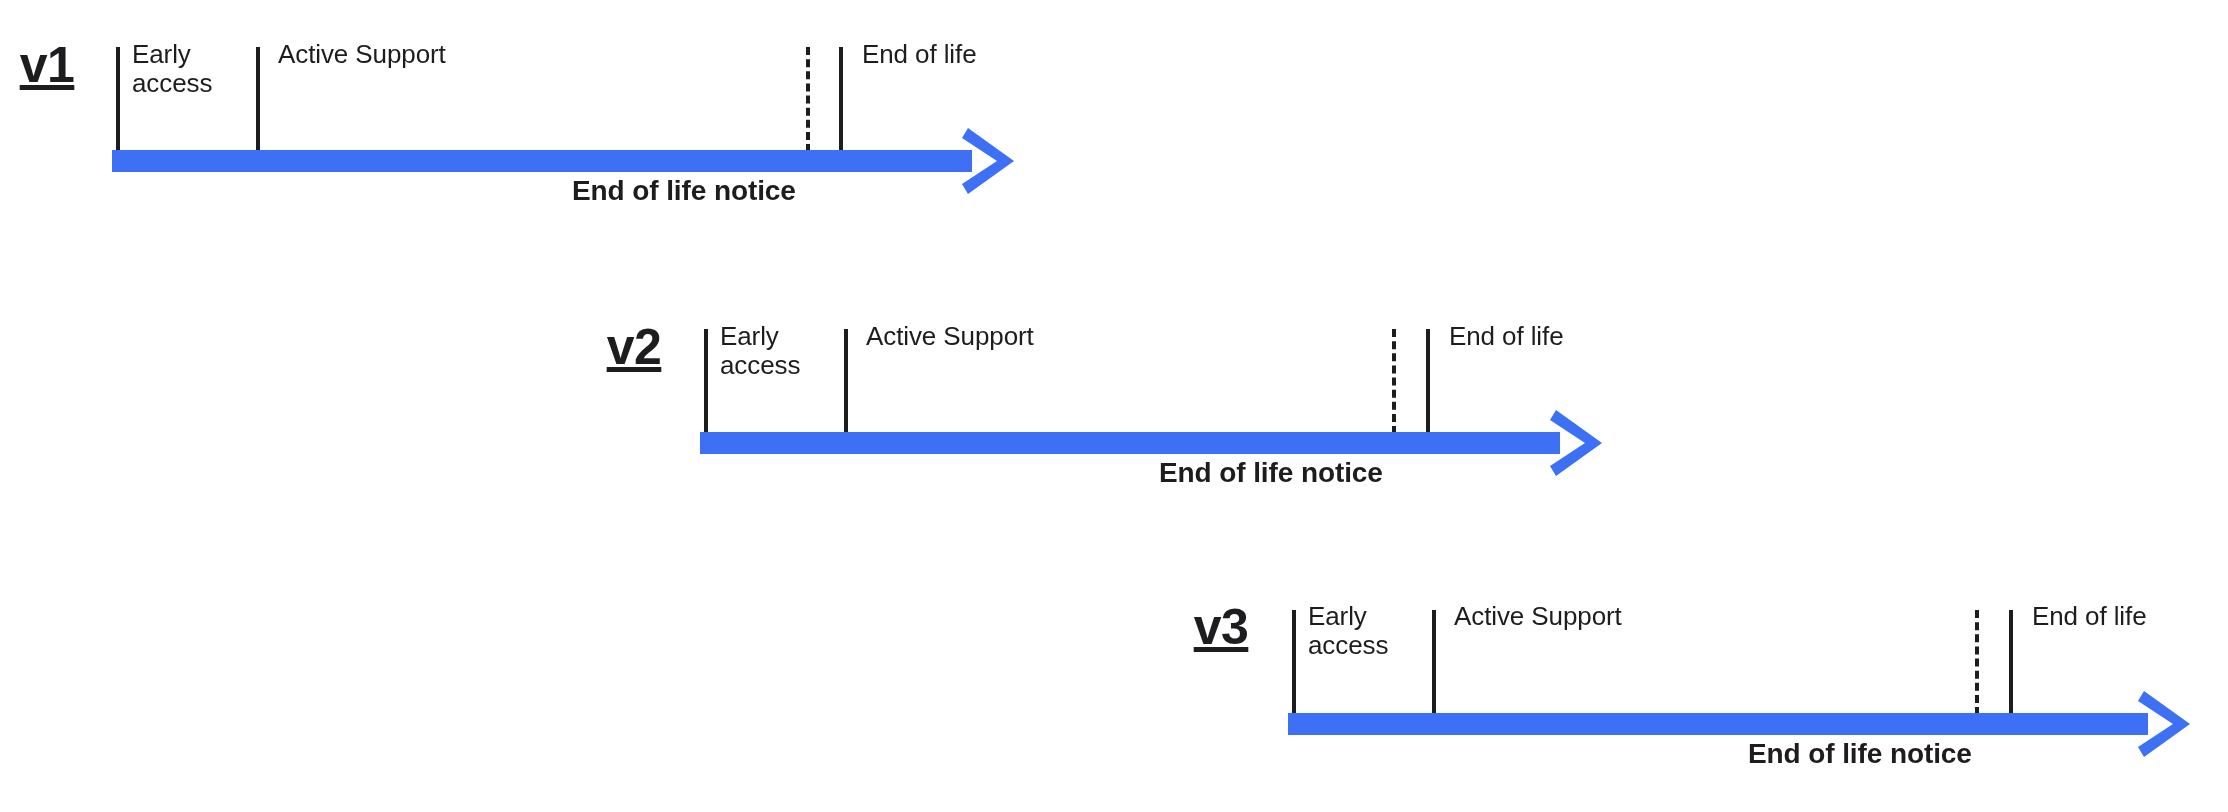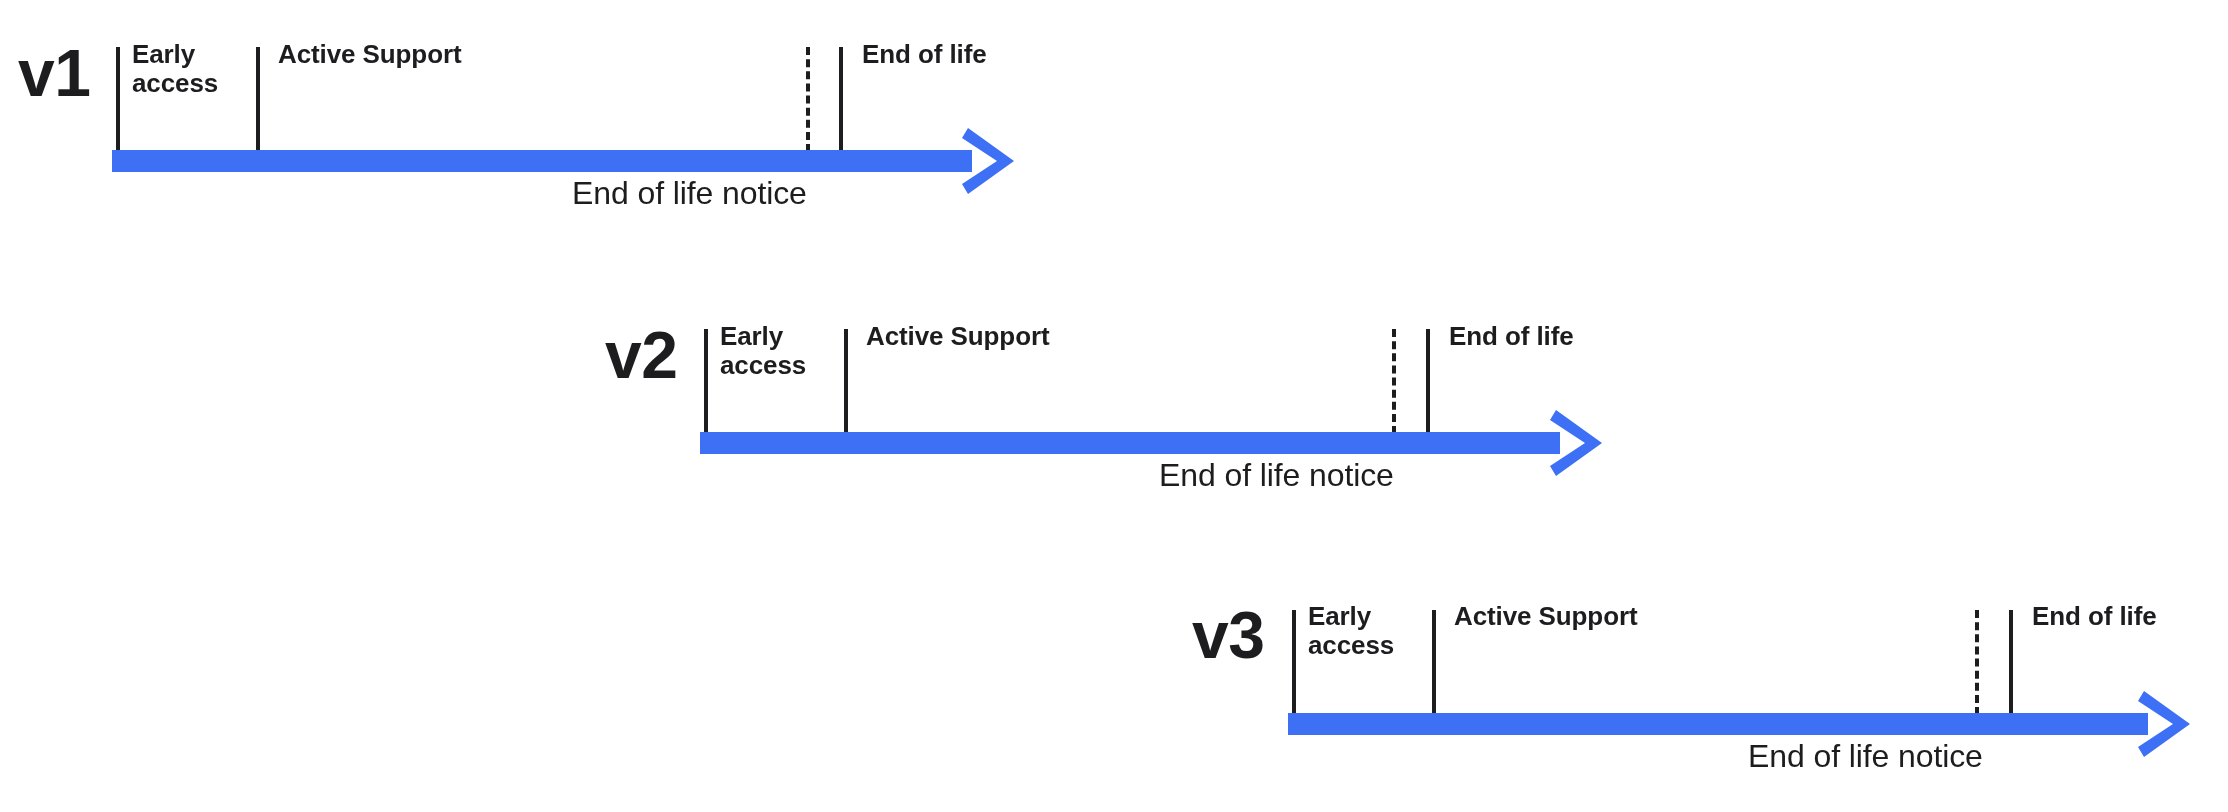--- a/index.html
+++ b/index.html
@@ -19,27 +19,28 @@
     height: 812px;
     overflow: hidden;
     background: #ffffff;
   }
   .track {
     position: absolute;
   }
   
   .version-label {
     position: absolute;
-    font-size: 66px;
+    font-size: 50px;
     font-weight: 700;
     color: #1d1d1f;
     letter-spacing: -0.5px;
     line-height: 1;
     white-space: nowrap;
-    text-align: right;
+    text-align: center;
+    text-decoration: underline;
   }
   
   .boundary {
     position: absolute;
     width: 4px;
     background: #1d1d1f;
   }
   
   .boundary-dashed {
     position: absolute;
@@ -52,30 +53,30 @@
     background: #3d70f5;
   }
   .arrow-head {
     position: absolute;
   }
   .arrow-head svg { display: block; }
   
   .phase-label {
     position: absolute;
     font-size: 26px;
-    font-weight: 700;
+    font-weight: 400;
     color: #1d1d1f;
     line-height: 1.12;
     white-space: pre-line;
     letter-spacing: -0.1px;
   }
   .notice-label {
     position: absolute;
-    font-size: 32px;
-    font-weight: 400;
+    font-size: 28px;
+    font-weight: 700;
     color: #1d1d1f;
     line-height: 1.1;
     white-space: nowrap;
     letter-spacing: -0.1px;
   }
 </style>
 </head>
 <body>
 
 <div id="stage" style="background: rgb(255, 255, 255);">

